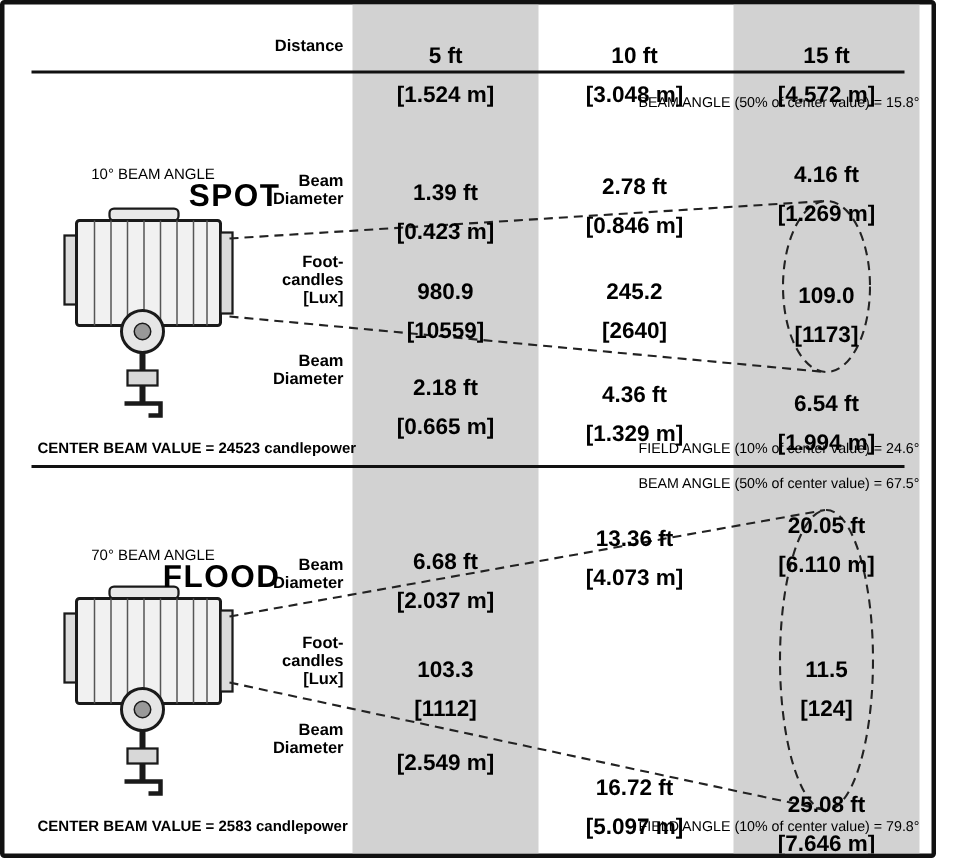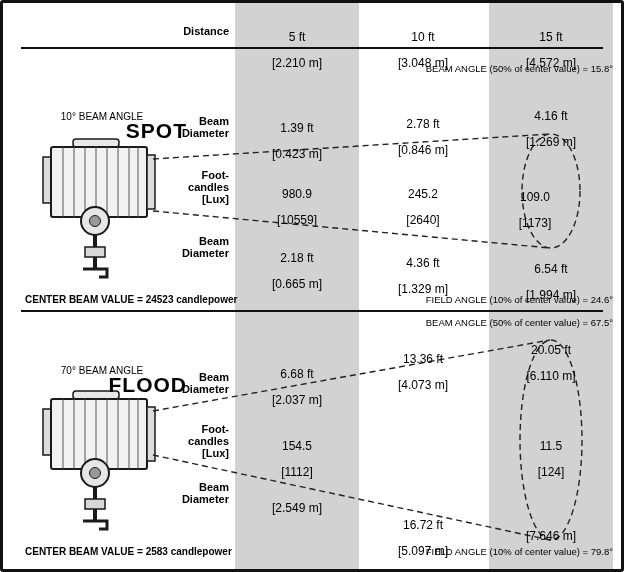--- a/index.html
+++ b/index.html
@@ -8,21 +8,21 @@
   .page {
     position:relative; width:624px; height:572px;
     background:#fff; border:3px solid #111; border-radius:3px;
     overflow:hidden;
   }
   .stripe { position:absolute; top:0; bottom:0; width:124px; background:#d2d2d2; }
   .overlay { position:absolute; left:0; top:0; pointer-events:none; }
   .hline { position:absolute; left:18px; right:18px; height:2px; background:#111; }
   .cell {
     position:absolute; width:130px; margin-left:-65px; text-align:center;
-    font-weight:normal; font-size:12px; line-height:13px; white-space:pre-line;
+    font-weight:bold; font-size:15px; line-height:13px; white-space:pre-line;
   }
   .blk { display:block; }
   .rowlabel {
     position:absolute; left:154px; width:72px; text-align:right;
     font-weight:bold; font-size:11px; line-height:12px; white-space:pre-line;
   }
   .title { position:absolute; left:14px; width:170px; text-align:right; font-weight:bold; font-size:21px; letter-spacing:1px;margin-top:32px; }
   .subtitle { position:absolute; left:14px; width:170px; text-align:center; font-size:10px; }
   .note { position:absolute; left:330px; width:280px; text-align:right; font-size:9.5px; }
   .cbv { position:absolute; left:22px; font-weight:bold; font-size:10px; }
@@ -64,21 +64,21 @@
       <line x1="150" y1="408" x2="547" y2="337"></line>
       <line x1="150" y1="452" x2="547" y2="537"></line>
       <ellipse cx="548" cy="437" rx="31" ry="100"></ellipse>
     </g>
   </svg>
 
   <div class="dist">Distance</div>
 
   <div class="cell hdrcell" style="left:294px;">
     <span class="blk">5 ft</span>
-    <span class="blk">[2.210 m]</span>
+    <span class="blk">[1.524 m]</span>
   </div>
   <div class="cell hdrcell" style="left:420px;">
     <span class="blk">10 ft</span>
     <span class="blk">[3.048 m]</span>
   </div>
   <div class="cell hdrcell" style="left:548px;">
     <span class="blk">15 ft</span>
     <span class="blk">[4.572 m]</span>
   </div>
 
@@ -111,21 +111,21 @@
   </div>
 
   <div class="cell" style="left:294px;top:172px;">
     <span class="blk">980.9</span>
     <span class="blk">[10559]</span>
   </div>
   <div class="cell" style="left:420px;top:172px;">
     <span class="blk">245.2</span>
     <span class="blk">[2640]</span>
   </div>
-  <div class="cell" style="left:532px;top:175px;">
+  <div class="cell" style="left:548px;top:175px;">
     <span class="blk">109.0</span>
     <span class="blk">[1173]</span>
   </div>
 
   <div class="cell" style="left:294px;top:236px;">
     <span class="blk">2.18 ft</span>
     <span class="blk">[0.665 m]</span>
   </div>
   <div class="cell" style="left:420px;top:241px;">
     <span class="blk">4.36 ft</span>
@@ -161,35 +161,36 @@
   <div class="cell" style="left:420px;top:337px;">
     <span class="blk">13.36 ft</span>
     <span class="blk">[4.073 m]</span>
   </div>
   <div class="cell" style="left:548px;top:328px;">
     <span class="blk">20.05 ft</span>
     <span class="blk">[6.110 m]</span>
   </div>
 
   <div class="cell" style="left:294px;top:424px;">
-    <span class="blk">154.5</span>
+    <span class="blk">103.3</span>
     <span class="blk">[1112]</span>
   </div>
   <div class="cell" style="left:548px;top:424px;">
     <span class="blk">11.5</span>
     <span class="blk">[124]</span>
   </div>
 
   <div class="cell" style="left:294px;top:486px;">
     <span class="blk">[2.549 m]</span>
   </div>
   <div class="cell" style="left:420px;top:503px;">
     <span class="blk">16.72 ft</span>
     <span class="blk">[5.097 m]</span>
   </div>
   <div class="cell" style="left:548px;top:514px;">
+    <span class="blk">25.08 ft</span>
     <span class="blk">[7.646 m]</span>
   </div>
 
   <div class="cbv" style="top:543px;">CENTER BEAM VALUE = 2583 candlepower</div>
   <div class="note" style="top:543px;">FIELD ANGLE (10% of center value) = 79.8°</div>
 
 </div>
 
 </body></html>

